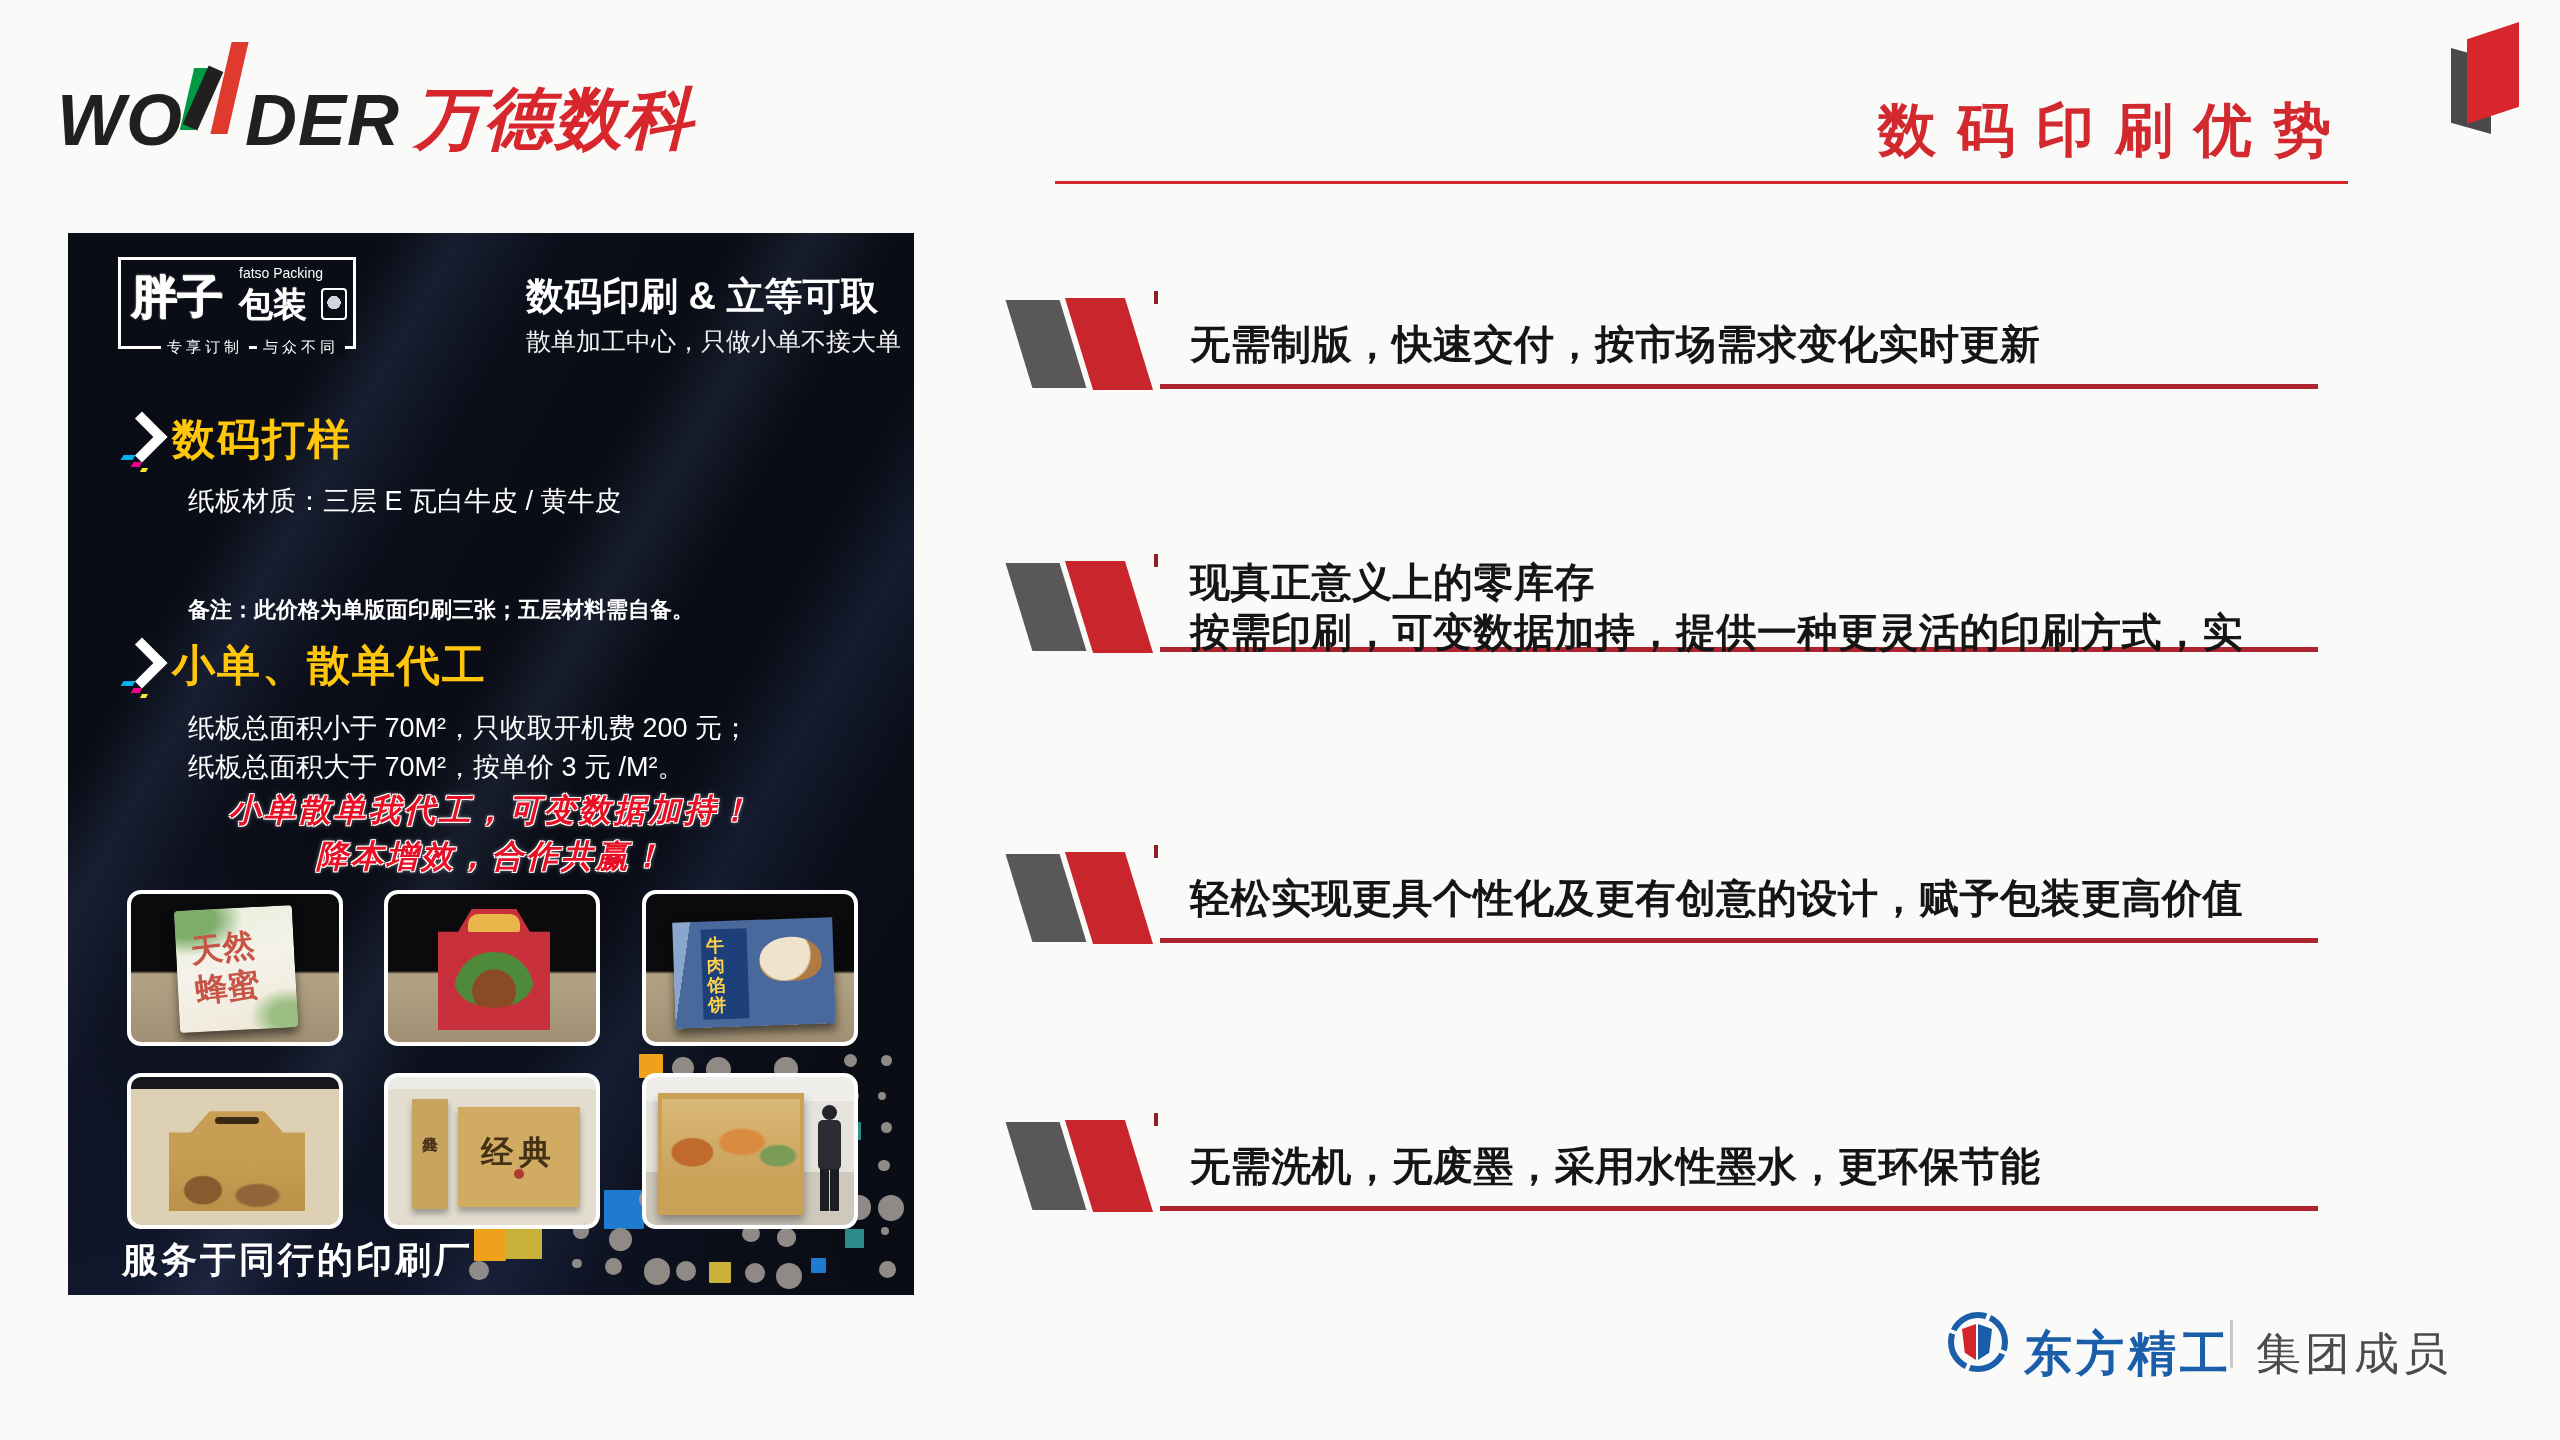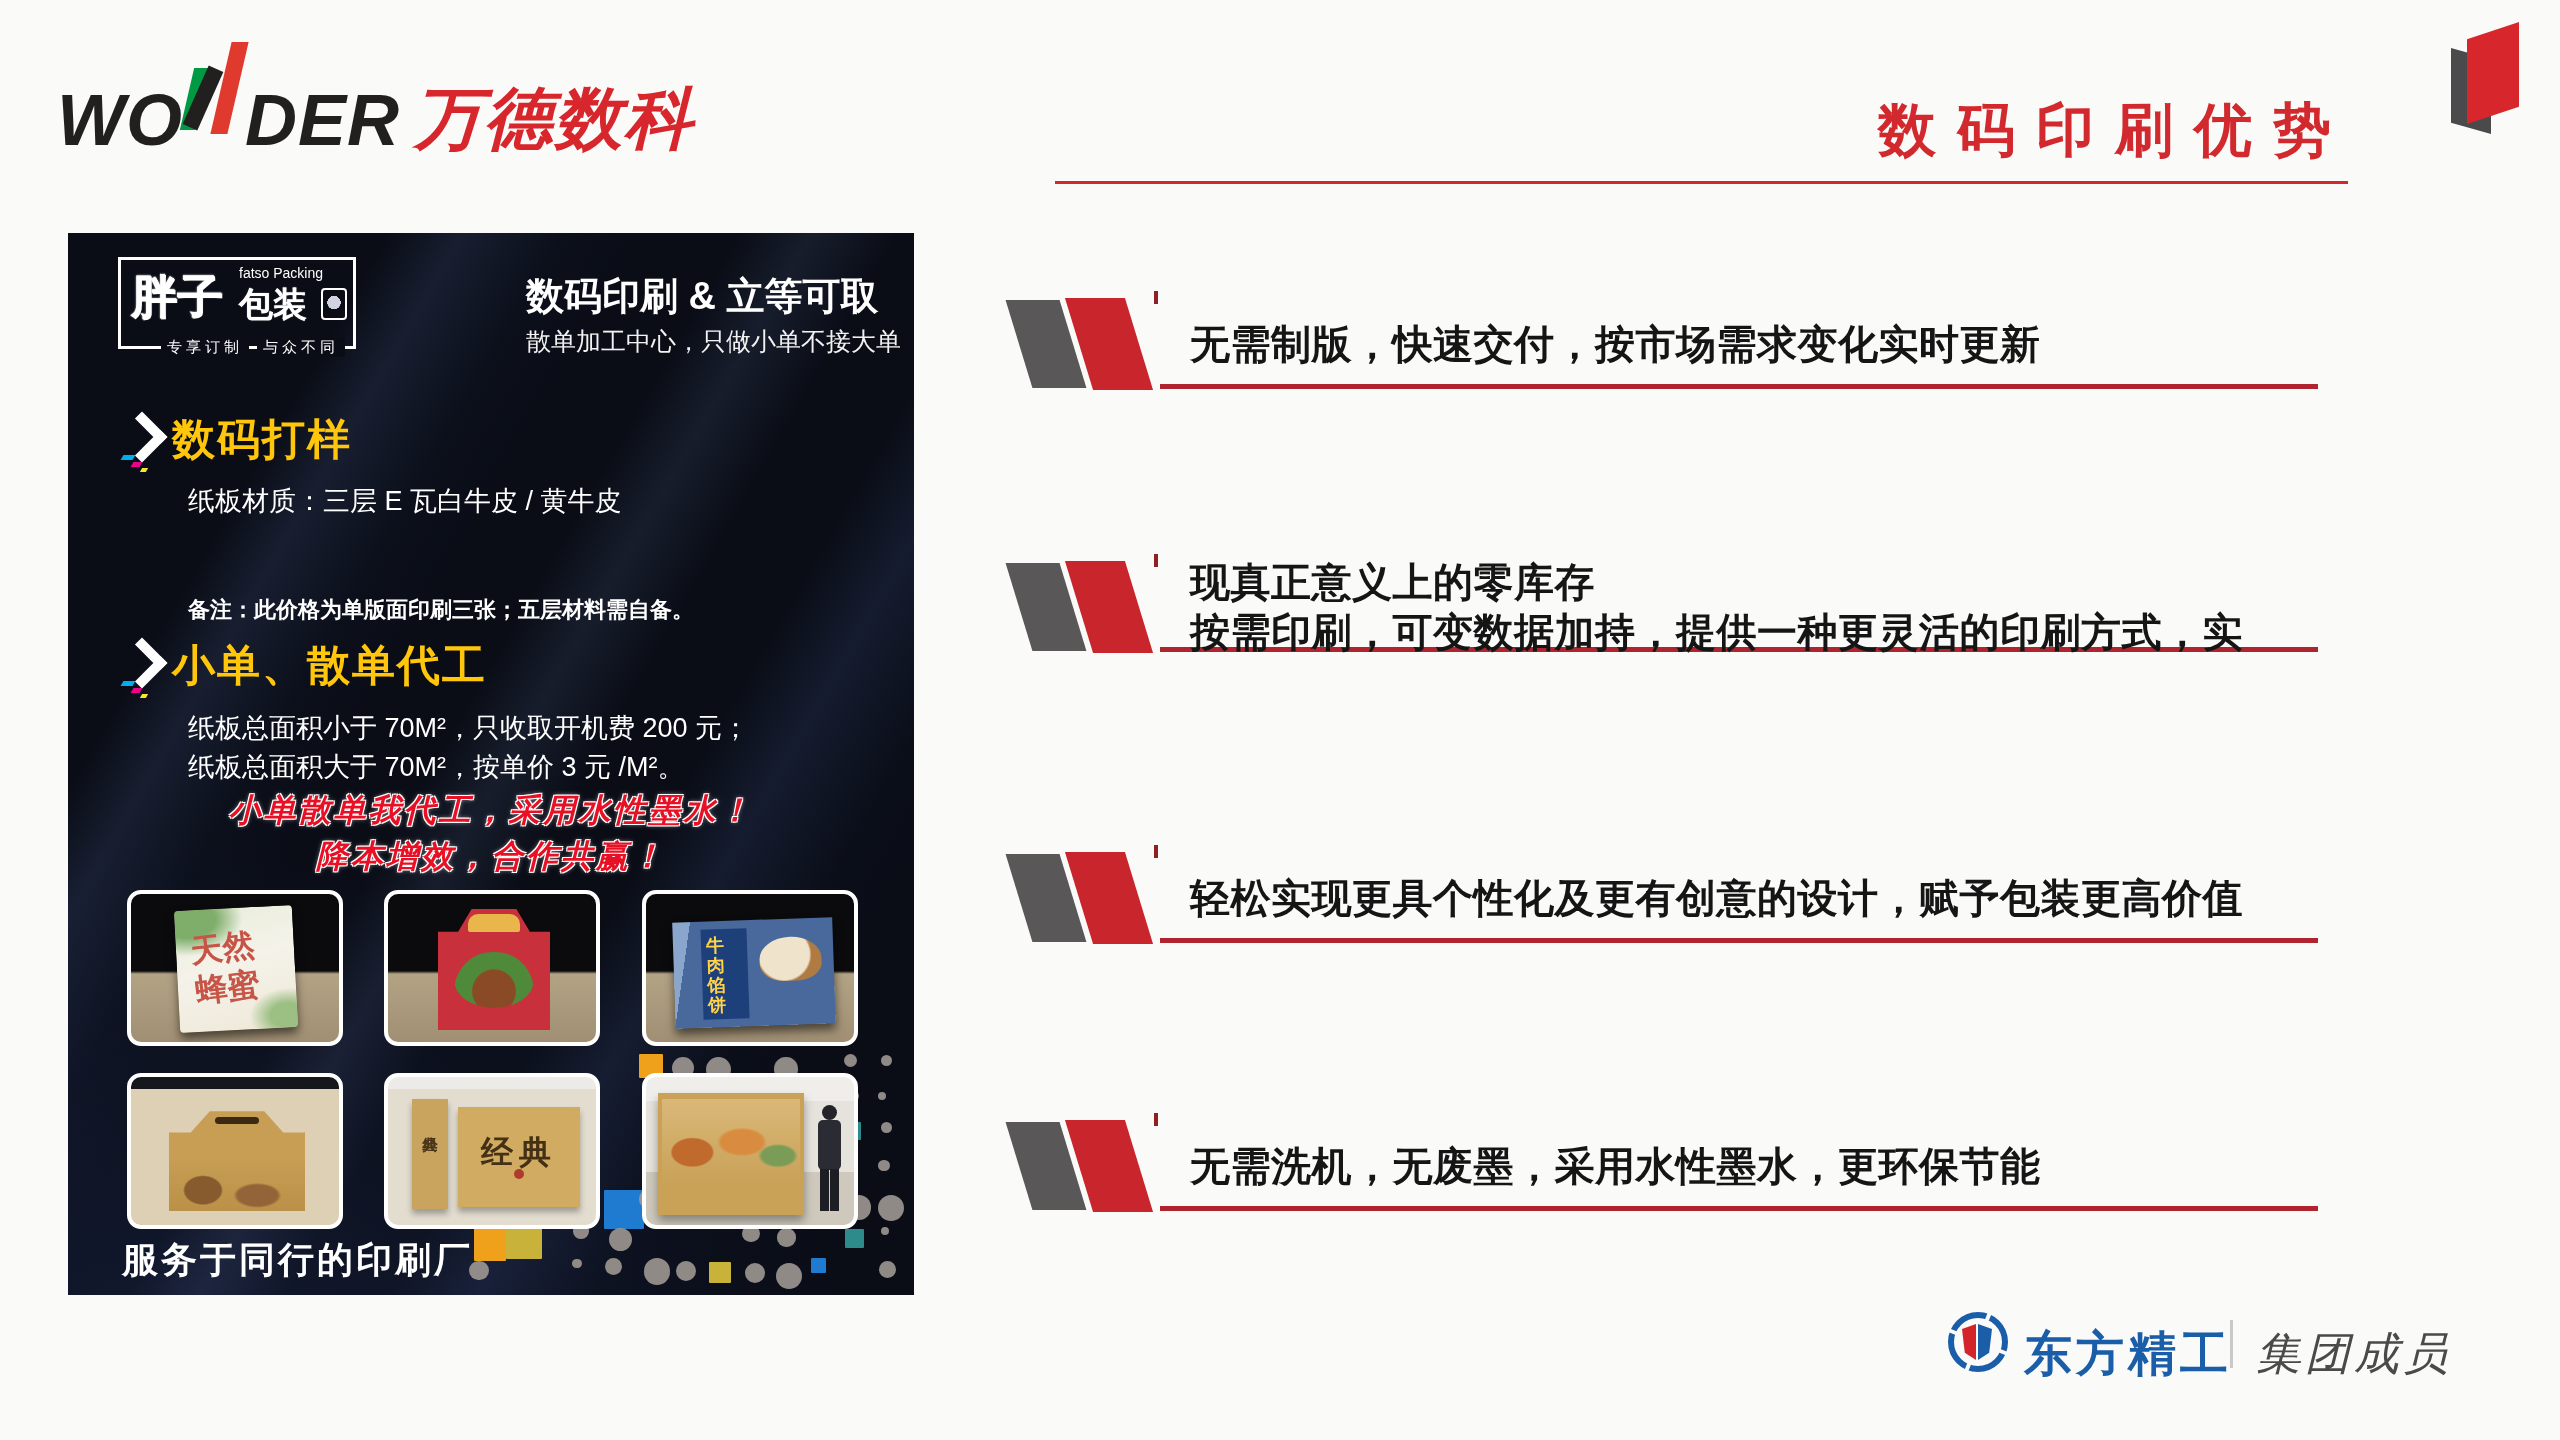--- a/index.html
+++ b/index.html
@@ -110,21 +110,21 @@
                font-size:40px;line-height:50px;color:#151515;font-weight:bold;letter-spacing:.5px;white-space:nowrap;}
   
   .emblem{position:absolute;left:1948px;top:1312px;width:60px;height:60px;}
   .emblem .ring{position:absolute;inset:0;border:6px solid #1a5da8;border-radius:50%;box-sizing:border-box;}
   .emblem .gap1,.emblem .gap2{position:absolute;left:-4px;top:28px;width:68px;height:4px;background:#fafaf9;transform:rotate(22deg);}
   .emblem .gap2{transform:rotate(112deg);}
   .emblem .sh-red{position:absolute;left:14px;top:12px;width:14px;height:36px;background:#d3242b;clip-path:polygon(0 14%,100% 0,100% 100%,20% 80%);}
   .emblem .sh-blue{position:absolute;left:30px;top:12px;width:14px;height:36px;background:#1a5da8;clip-path:polygon(0 0,100% 14%,80% 80%,0 100%);}
   .df-name{position:absolute;left:2024px;top:1322px;font-size:48px;font-weight:bold;color:#1a5da8;letter-spacing:4px;}
   .df-divider{position:absolute;left:2230px;top:1320px;width:3px;height:48px;background:#c9c9c9;}
-  .df-member{position:absolute;left:2256px;top:1324px;font-size:45px;color:#4a4a4a;font-family:"Liberation Serif",serif;letter-spacing:4px;font-style:italic;}
+  .df-member{position:absolute;left:2256px;top:1324px;font-size:45px;color:#4a4a4a;font-family:"Liberation Serif",serif;letter-spacing:4px;}
 </style>
 </head>
 <body>
 
 <div id="slide">
 
   <div class="logo">
     <span class="logo-en">WO</span><span class="logo-n"><span class="g"></span><span class="k"></span><span class="r"></span></span><span class="logo-en">DER</span><span class="logo-cn">万德数科</span>
   </div>
   <div class="page-title">数码印刷优势</div>
@@ -163,21 +163,21 @@
         <span class="d1"></span>
         <span class="d2"></span>
         <span class="d3"></span>
     </div>
     <div class="sec-title" style="top:404px;">小单、散单代工</div>
     <div class="sec-lines" style="top:476px;line-height:39px;">
       <div>纸板总面积小于 70M²，只收取开机费 200 元；</div>
       <div>纸板总面积大于 70M²，按单价 3 元 /M²。</div>
     </div>
 
-    <div class="slogan" style="top:556px;">小单散单我代工，采用水性墨水！</div>
+    <div class="slogan" style="top:556px;">小单散单我代工，可变数据加持！</div>
     <div class="slogan" style="top:602px;">降本增效，合作共赢！</div>
 
     <div class="dots-layer" id="dots">
         <i style="left: 171.258px; top: 1.16013px; width: 23.9857px; height: 23.9857px; border-radius: 1px; background: rgb(240, 161, 27);"></i>
         <i style="left: 204.432px; top: 4.04211px; width: 21.8245px; height: 21.8245px; border-radius: 50%; background: rgba(158, 152, 146, 0.9);"></i>
         <i style="left: 238.382px; top: 3.70871px; width: 24.8464px; height: 24.8464px; border-radius: 50%; background: rgba(158, 152, 146, 0.9);"></i>
         <i style="left: 306.163px; top: 4.29893px; width: 23.3524px; height: 23.3524px; border-radius: 50%; background: rgba(158, 152, 146, 0.9);"></i>
         <i style="left: 376.034px; top: 0.901644px; width: 12.9882px; height: 12.9882px; border-radius: 50%; background: rgba(158, 152, 146, 0.9);"></i>
         <i style="left: 412.741px; top: 1.87733px; width: 11.0113px; height: 11.0113px; border-radius: 50%; background: rgba(158, 152, 146, 0.9);"></i>
         <i style="left: 207.548px; top: 37.1504px; width: 16.0381px; height: 16.0381px; border-radius: 50%; background: rgba(158, 152, 146, 0.9);"></i>

